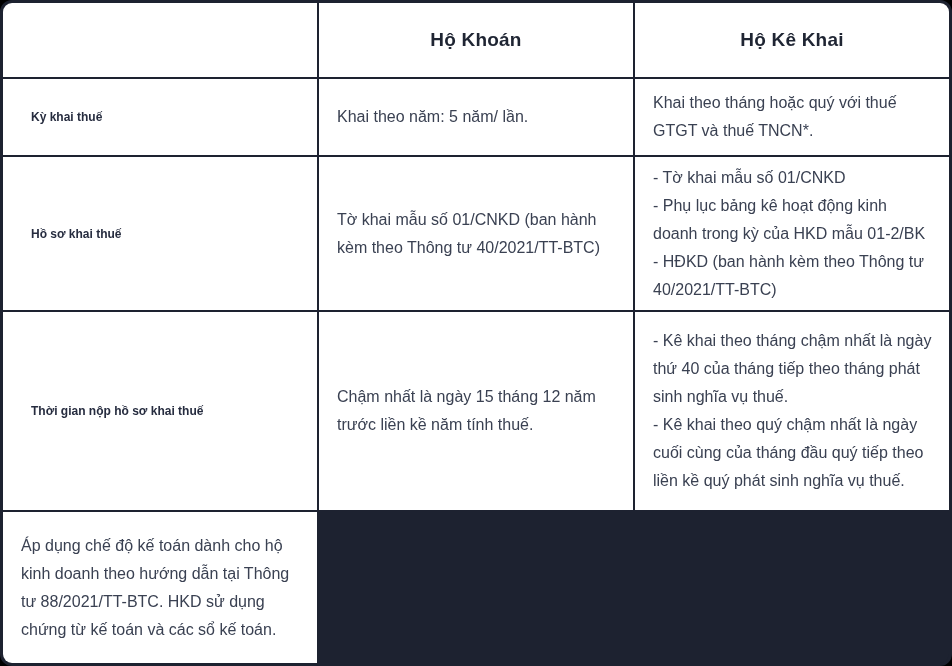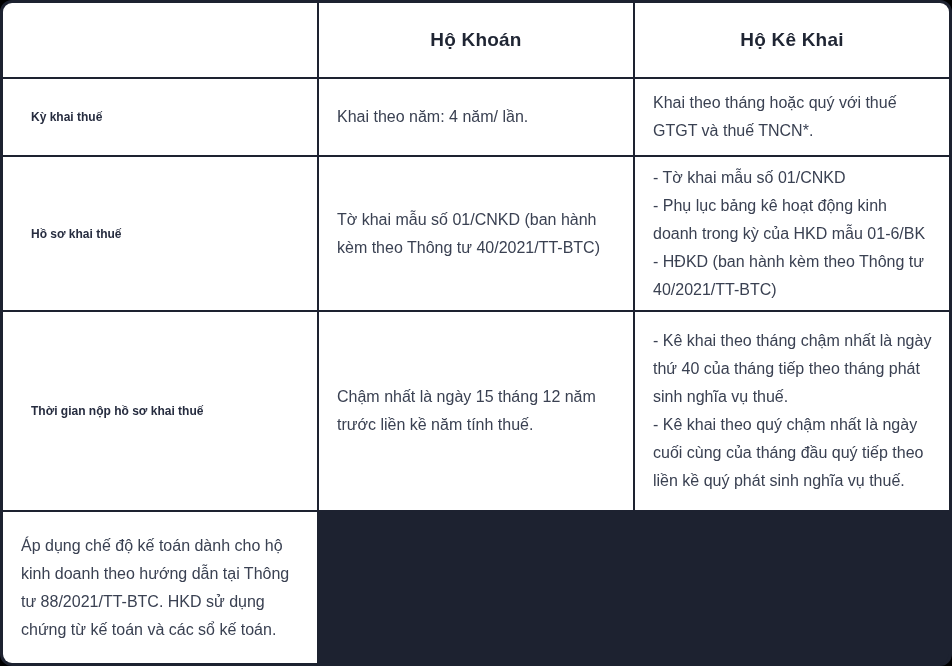--- a/index.html
+++ b/index.html
@@ -67,35 +67,35 @@
     <span>Hộ Khoán</span>
   </div>
   <div class="cell c-head">
     <span>Hộ Kê Khai</span>
   </div>
 
   <div class="cell c-label">
     <span class="txt">Kỳ khai thuế</span>
   </div>
   <div class="cell c-body">
-    <span class="txt">Khai theo năm: 4 năm/ lần.</span>
+    <span class="txt">Khai theo năm: 5 năm/ lần.</span>
   </div>
   <div class="cell c-body">
     <span class="txt">Khai theo tháng hoặc quý với thuế GTGT và thuế TNCN*.</span>
   </div>
 
   <div class="cell c-label">
     <span class="txt">Hồ sơ khai thuế</span>
   </div>
   <div class="cell c-body">
     <span class="txt">Tờ khai mẫu số 01/CNKD (ban hành kèm theo Thông tư 40/2021/TT-BTC)</span>
   </div>
   <div class="cell c-body">
     <span class="txt">- Tờ khai mẫu số 01/CNKD
-- Phụ lục bảng kê hoạt động kinh doanh trong kỳ của HKD mẫu 01-6/BK - HĐKD (ban hành kèm theo Thông tư 40/2021/TT-BTC)</span>
+- Phụ lục bảng kê hoạt động kinh doanh trong kỳ của HKD mẫu 01-2/BK - HĐKD (ban hành kèm theo Thông tư 40/2021/TT-BTC)</span>
   </div>
 
   <div class="cell c-label">
     <span class="txt">Thời gian nộp hồ sơ khai thuế</span>
   </div>
   <div class="cell c-body">
     <span class="txt">Chậm nhất là ngày 15 tháng 12 năm trước liền kề năm tính thuế.</span>
   </div>
   <div class="cell c-body">
     <span class="txt">- Kê khai theo tháng chậm nhất là ngày thứ 40 của tháng tiếp theo tháng phát sinh nghĩa vụ thuế.

